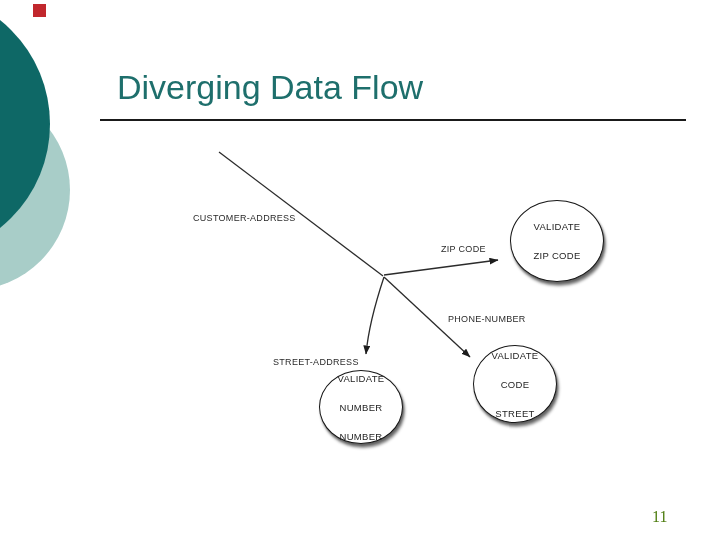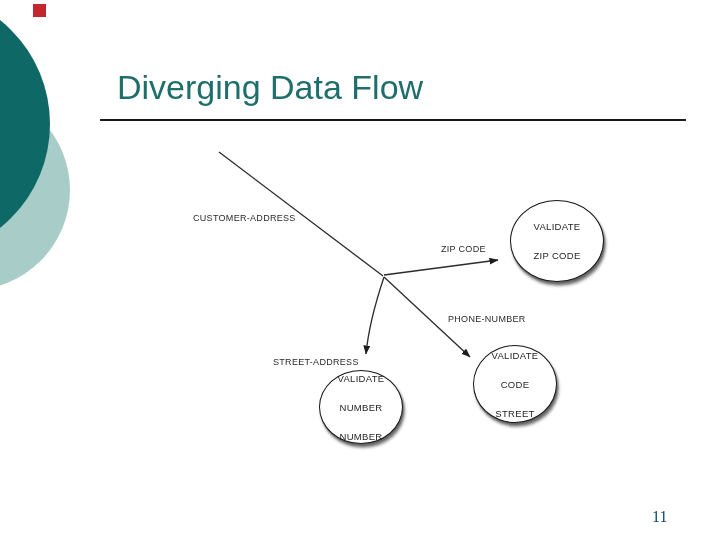--- a/index.html
+++ b/index.html
@@ -115,21 +115,21 @@
   .circle-zip    { left: 510px; top: 200px; width: 94px; height: 82px; }
   .circle-phone  { left: 473px; top: 345px; width: 84px; height: 78px; }
   .circle-street { left: 319px; top: 370px; width: 84px; height: 74px; }
 
   .page-number {
     position: absolute;
     left: 652px;
     top: 508px;
     font-family: "Liberation Serif", serif;
     font-size: 16px;
-    color: #0c4a6e;
+    color: #4d7c0f;
   }
 </style>
 </head>
 <body>
 
 <div class="slide">
 
   <div class="deco-circle-light"></div>
   <div class="deco-circle-dark"></div>
   <div class="accent-square"></div>

